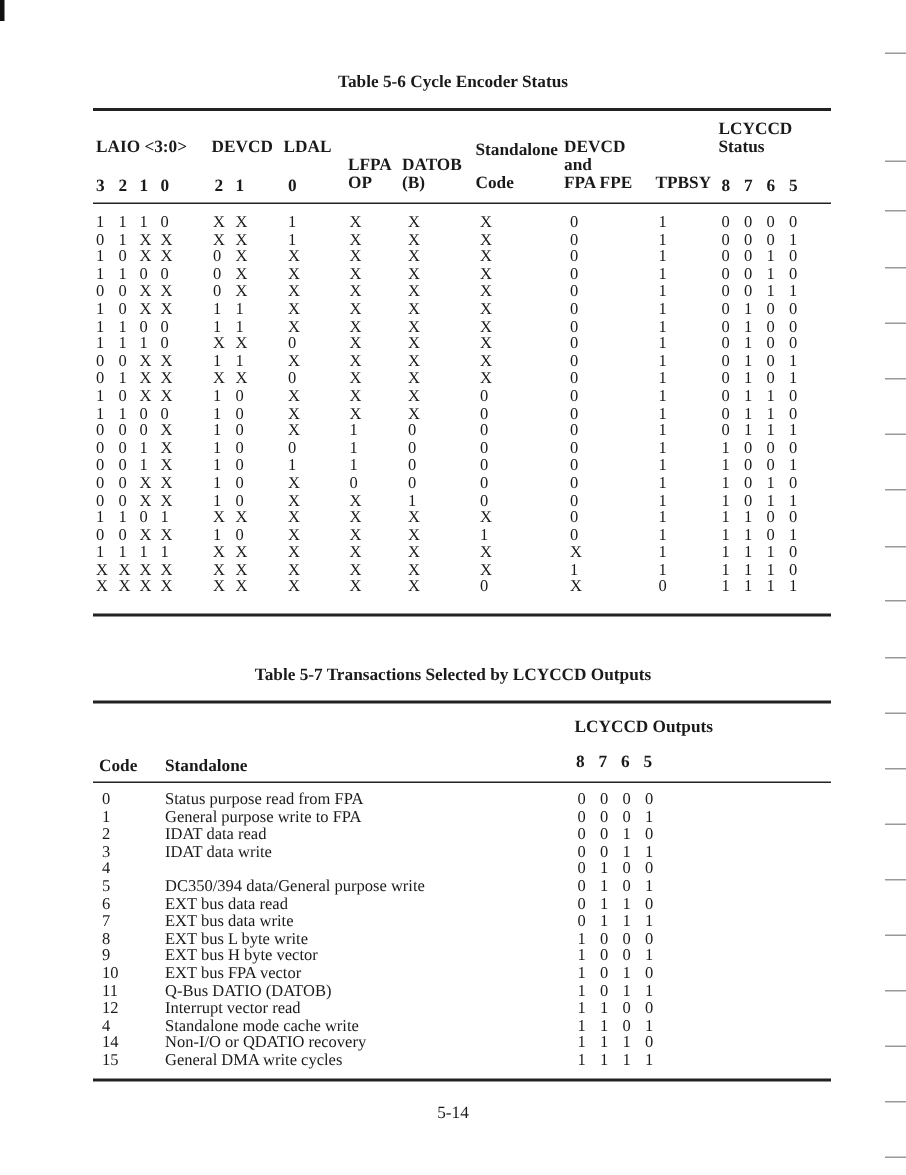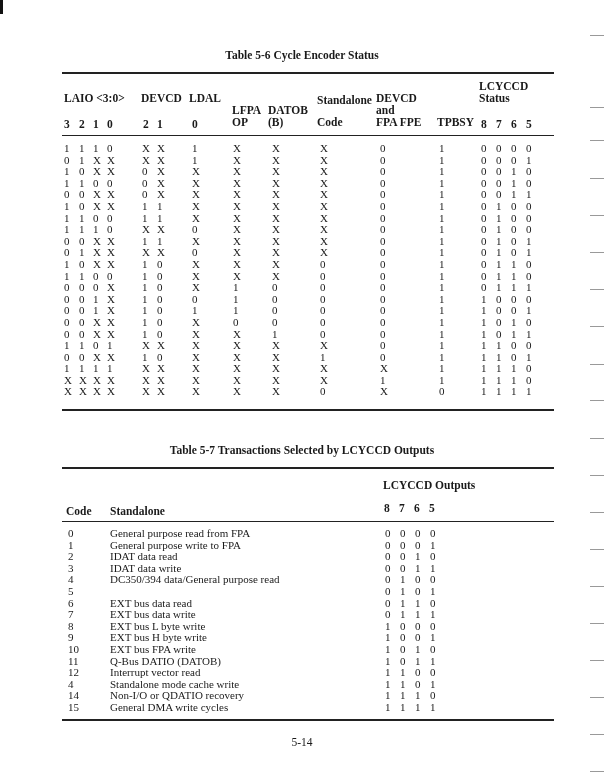--- a/index.html
+++ b/index.html
@@ -504,21 +504,21 @@
   <div class="hdr" style="left:384px; top:502px;">8</div>
   <div class="hdr" style="left:399px; top:502px;">7</div>
   <div class="hdr" style="left:414px; top:502px;">6</div>
   <div class="hdr" style="left:429px; top:502px;">5</div>
 
   <div class="rule" style="left:62px; width:492px; top:521px; height:1.2px;"></div>
 
   <div class="t7-rows" id="t7-rows">
       <div class="t7-row">
         <span style="left: 68px;">0</span>
-        <span style="left: 110px;">General purpose read from FPA</span>
+        <span style="left: 110px;">Status purpose read from FPA</span>
         <span style="left: 385px;">0</span>
         <span style="left: 400px;">0</span>
         <span style="left: 415px;">0</span>
         <span style="left: 430px;">0</span>
       </div>
       <div class="t7-row">
         <span style="left: 68px;">1</span>
         <span style="left: 110px;">General purpose write to FPA</span>
         <span style="left: 385px;">0</span>
         <span style="left: 400px;">0</span>
@@ -536,28 +536,28 @@
       <div class="t7-row">
         <span style="left: 68px;">3</span>
         <span style="left: 110px;">IDAT data write</span>
         <span style="left: 385px;">0</span>
         <span style="left: 400px;">0</span>
         <span style="left: 415px;">1</span>
         <span style="left: 430px;">1</span>
       </div>
       <div class="t7-row">
         <span style="left: 68px;">4</span>
-        <span style="left: 110px;">DC350/394 data/General purpose read</span>
         <span style="left: 385px;">0</span>
         <span style="left: 400px;">1</span>
         <span style="left: 415px;">0</span>
         <span style="left: 430px;">0</span>
       </div>
       <div class="t7-row">
         <span style="left: 68px;">5</span>
+        <span style="left: 110px;">DC350/394 data/General purpose write</span>
         <span style="left: 385px;">0</span>
         <span style="left: 400px;">1</span>
         <span style="left: 415px;">0</span>
         <span style="left: 430px;">1</span>
       </div>
       <div class="t7-row">
         <span style="left: 68px;">6</span>
         <span style="left: 110px;">EXT bus data read</span>
         <span style="left: 385px;">0</span>
         <span style="left: 400px;">1</span>
@@ -575,29 +575,29 @@
       <div class="t7-row">
         <span style="left: 68px;">8</span>
         <span style="left: 110px;">EXT bus L byte write</span>
         <span style="left: 385px;">1</span>
         <span style="left: 400px;">0</span>
         <span style="left: 415px;">0</span>
         <span style="left: 430px;">0</span>
       </div>
       <div class="t7-row">
         <span style="left: 68px;">9</span>
-        <span style="left: 110px;">EXT bus H byte write</span>
+        <span style="left: 110px;">EXT bus H byte vector</span>
         <span style="left: 385px;">1</span>
         <span style="left: 400px;">0</span>
         <span style="left: 415px;">0</span>
         <span style="left: 430px;">1</span>
       </div>
       <div class="t7-row">
         <span style="left: 68px;">10</span>
-        <span style="left: 110px;">EXT bus FPA write</span>
+        <span style="left: 110px;">EXT bus FPA vector</span>
         <span style="left: 385px;">1</span>
         <span style="left: 400px;">0</span>
         <span style="left: 415px;">1</span>
         <span style="left: 430px;">0</span>
       </div>
       <div class="t7-row">
         <span style="left: 68px;">11</span>
         <span style="left: 110px;">Q-Bus DATIO (DATOB)</span>
         <span style="left: 385px;">1</span>
         <span style="left: 400px;">0</span>

